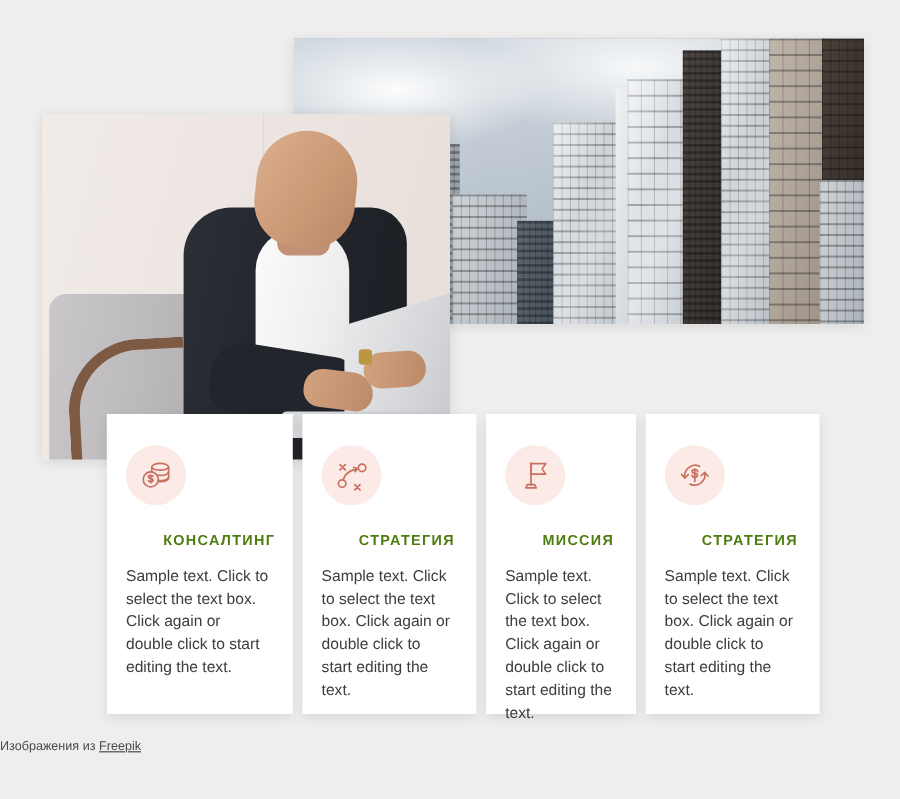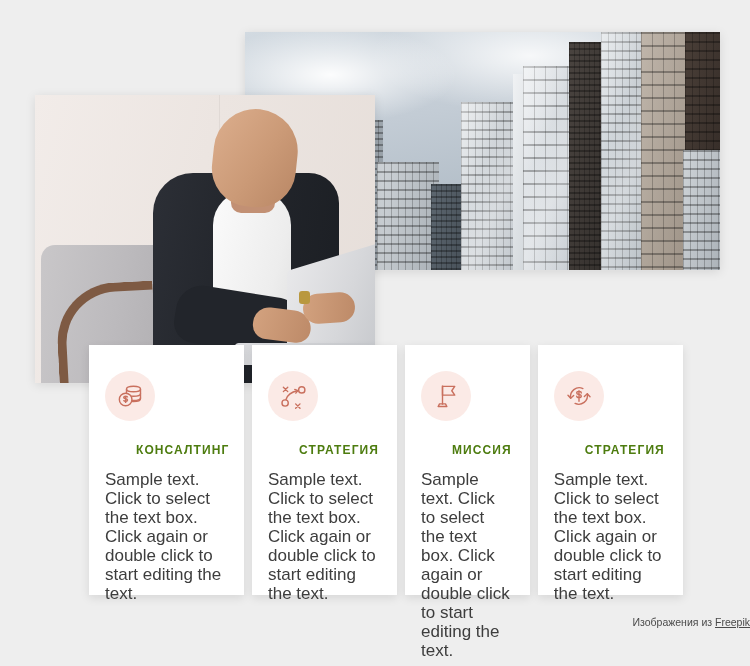--- a/index.html
+++ b/index.html
@@ -263,32 +263,32 @@
   .card-title {
     font-size: 12px;
     font-weight: bold;
     letter-spacing: 1.1px;
     color: #4d7c0f;
     margin-bottom: 13px;
     white-space: nowrap;
     margin-left: 31px;
   }
   .card-text {
-    font-size: 17px;
+    font-size: 13px;
     line-height: 19px;
     color: #3d3d3d;
   }
 
   
   .footer {
     position: absolute;
     left: 0;
     top: 616px;
     width: 750px;
-    text-align: right;
+    text-align: left;
     font-size: 10.5px;
     color: #4a4a4a;
   }
   .footer a {
     color: #4a4a4a;
     text-decoration: underline;
   }
 </style>
 </head>
 <body>

